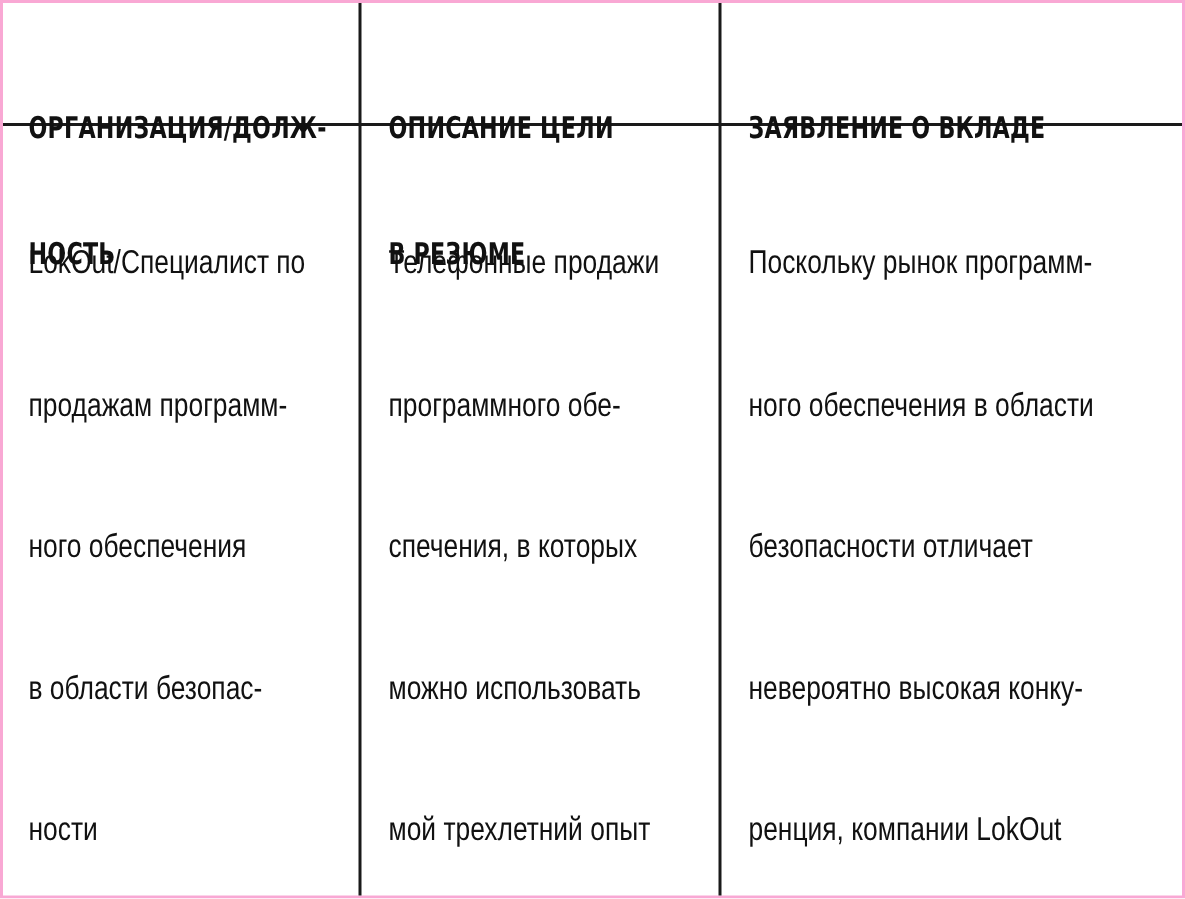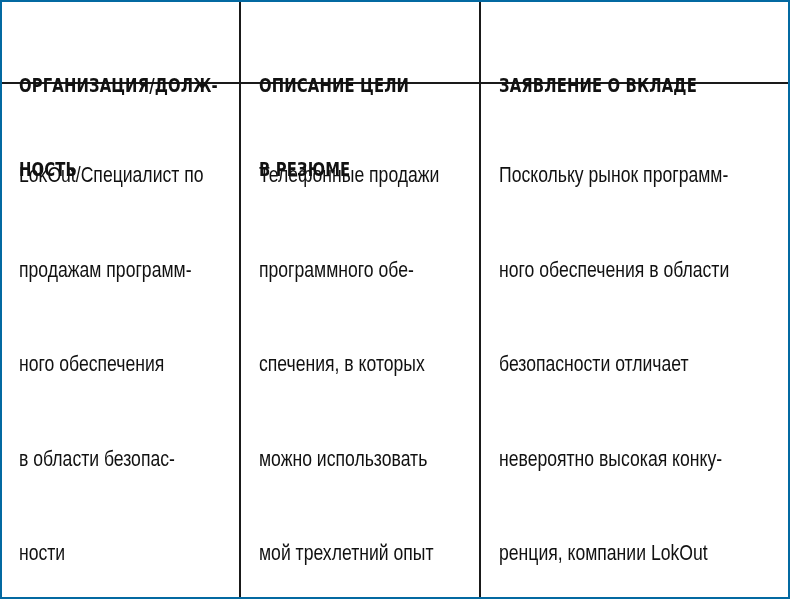--- a/index.html
+++ b/index.html
@@ -1,19 +1,19 @@
 <!DOCTYPE html>
 <html><head>
   <meta charset="utf-8">
   <style>
     html, body { margin: 0; padding: 0; background: #ffffff; }
     body { width: 790px; height: 599px; position: relative; overflow: hidden; }
     .table {
       position: absolute; left: 0; top: 0; width: 786px; height: 595px;
-      border: 2px solid #0369a1;
+      border: 2px solid #f9a8d4;
       box-sizing: content-box;
     }
     .vline { position: absolute; top: 0; bottom: 0; width: 2px; background: #1a1a1a; }
     .hline { position: absolute; left: 0; right: 0; height: 2px; background: #1a1a1a; top: 80px; }
     .cell { position: absolute; color: #111; }
     .head {
       font-family: "DejaVu Sans", sans-serif;
       font-weight: bold;
       font-size: 20px;
       line-height: 28px;

